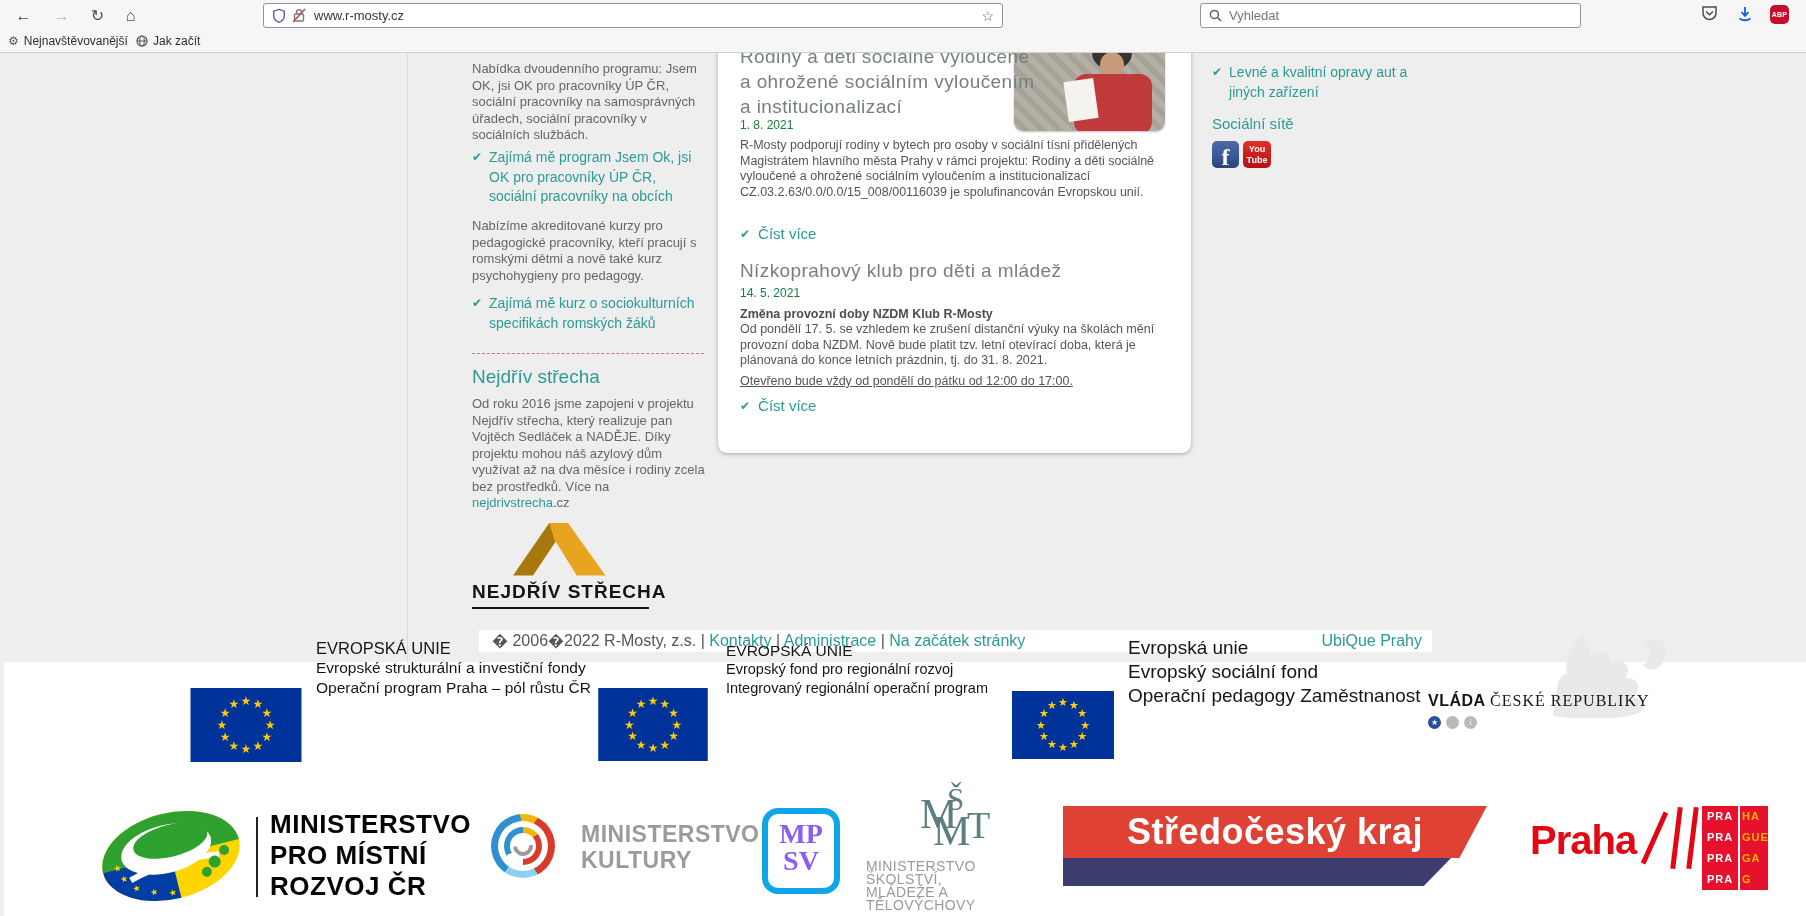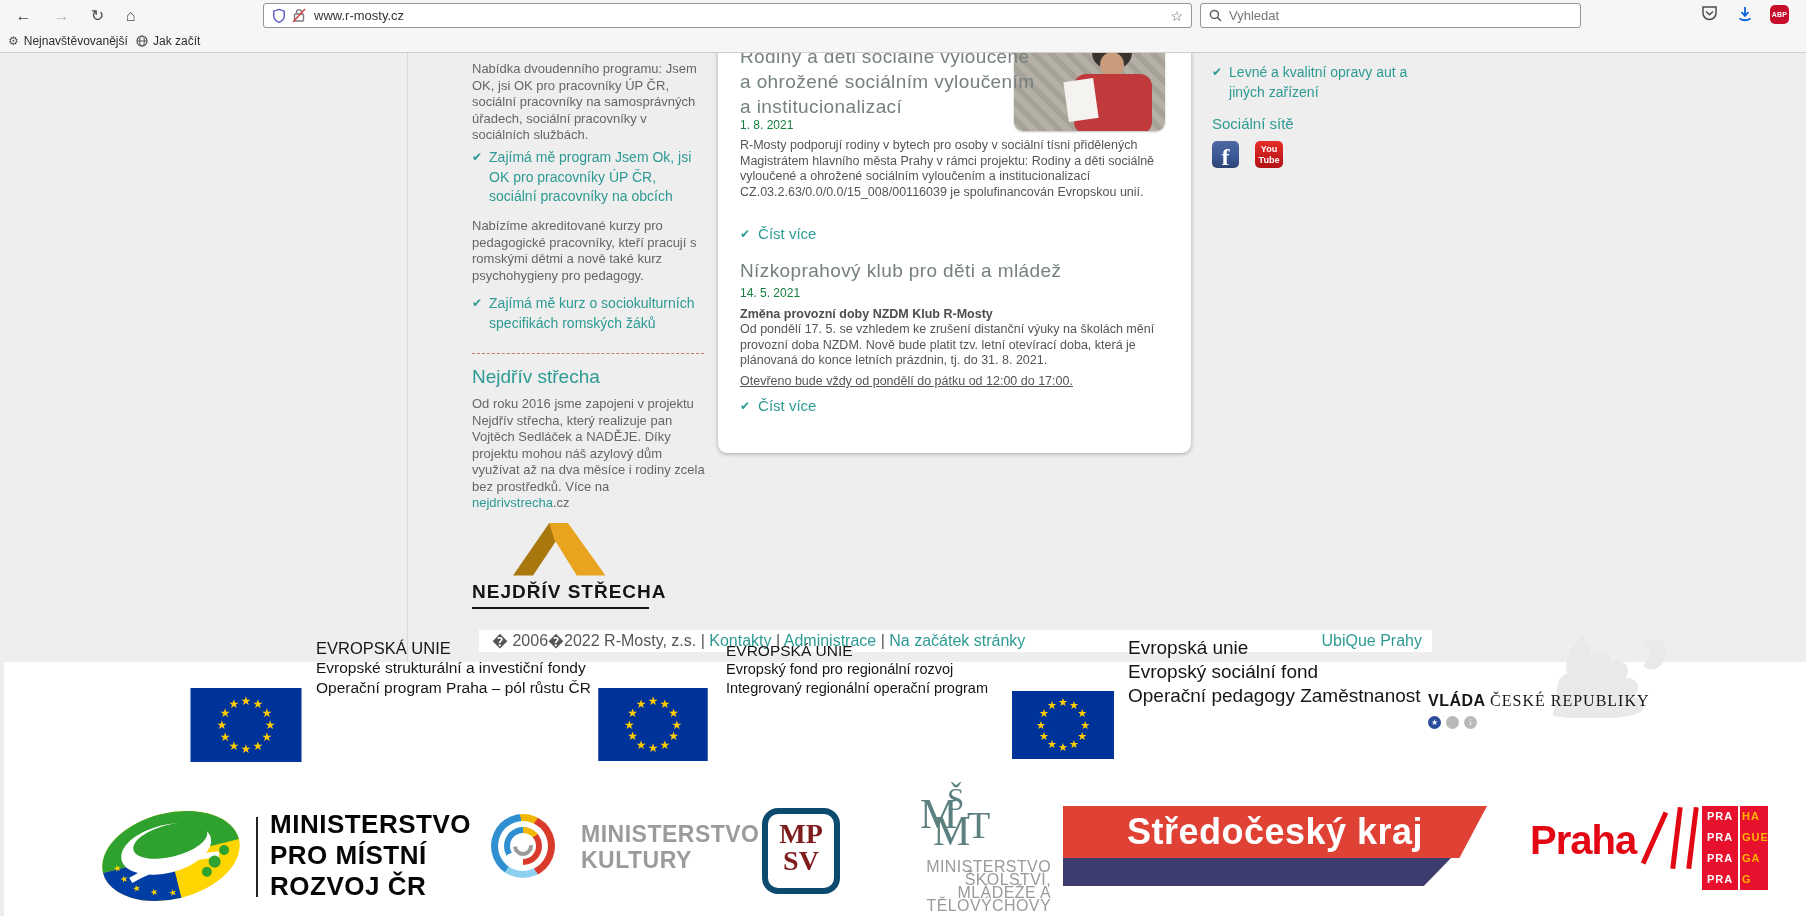--- a/index.html
+++ b/index.html
@@ -4,21 +4,21 @@
 <style>
   html,body{margin:0;padding:0;background:#ddd;}
   #screen{position:relative;width:1806px;height:916px;overflow:hidden;background:#eeeeee;
           font-family:"Liberation Sans",sans-serif;}
   
   #chrome{position:absolute;top:0;left:0;width:100%;height:52px;background:#f6f6f7;z-index:50;
           border-bottom:1px solid #cfcfd1;}
   .navbtn{position:absolute;top:2px;width:27px;height:27px;text-align:center;line-height:27px;
           font-size:16px;color:#4c4c50;border-radius:3px;}
   .navbtn.disabled{color:#b6b6b9;}
-  #urlbar{position:absolute;left:263px;top:3px;width:929px;height:25px;background:#fff;
+  #urlbar{position:absolute;left:263px;top:3px;width:740px;height:25px;background:#fff;
           border:1px solid #94949e;border-radius:3px;display:flex;align-items:center;
           padding:0 8px;box-sizing:border-box;}
   #urlbar .urltext{flex:1;font-size:13px;color:#35353a;}
   #urlbar .star{font-size:14px;color:#606065;}
   #searchbar{position:absolute;left:1200px;top:3px;width:381px;height:25px;background:#fff;
           border:1px solid #94949e;border-radius:3px;display:flex;align-items:center;
           padding:0 8px;box-sizing:border-box;}
   #searchbar .ph{font-size:13px;color:#767679;margin-left:7px;}
   .tool-ic{position:absolute;top:5px;}
   #abp{width:19px;height:19px;background:#c70d2c;border-radius:5px;color:#fff;font-size:7px;
@@ -66,21 +66,21 @@
   .more .chk{font-size:12px;line-height:20px;}
   .more .txt{font-size:15px;line-height:20px;}
   #a1-more{top:172px;} #a2-more{top:344px;}
   
   #aside-link{left:1208px;top:11px;width:210px;}
   #social-heading{position:absolute;left:1208px;top:63px;font-size:15px;color:#2d9a94;}
   #fb-icon{position:absolute;left:1208px;top:89px;width:27px;height:27px;border-radius:5px;
            background:linear-gradient(#4e69a2,#3b5998 55%,#2d4373);color:#fff;cursor:pointer;
            font-family:"Liberation Serif",serif;font-weight:bold;font-size:24px;text-align:center;line-height:32px;}
   #yt-icon{position:absolute;left:1239px;top:89px;width:28px;height:27px;border-radius:5px;
-           background:linear-gradient(#e52d27,#b31217);color:#fff;text-align:center;cursor:pointer;margin-left:12px;}
+           background:linear-gradient(#e52d27,#b31217);color:#fff;text-align:center;cursor:pointer;}
   #yt-icon .l1{font-size:9px;font-weight:bold;line-height:12px;margin-top:2px;}
   #yt-icon .l2{font-size:9px;font-weight:bold;line-height:10px;}
   
   #footerbar{position:absolute;left:475px;top:578px;width:953px;height:22px;background:#fff;
              font-size:16px;color:#555;line-height:22px;}
   #footerbar .inner{margin-left:13px;}
   #footerbar .credit{position:absolute;right:10px;top:0;color:#2d9a94;cursor:pointer;}
   #footerbar a,.flink{color:#2d9a94;text-decoration:none;cursor:pointer;}
   
   #white{position:absolute;left:0;top:610px;width:100%;height:254px;background:#fff;}
@@ -110,32 +110,32 @@
   .cul-ring{position:absolute;left:487px;top:762px;width:64px;height:64px;border-radius:50%;
     background:conic-gradient(from 215deg,#2f8fd0 0 140deg,#f2b705 140deg 172deg,#d93a2b 172deg 298deg,#8ed0f0 298deg 360deg);}
   .cul-ring .w1{position:absolute;left:7px;top:7px;width:50px;height:50px;border-radius:50%;background:#fff;}
   .cul-ring .r2{position:absolute;left:13px;top:13px;width:38px;height:38px;border-radius:50%;
     background:conic-gradient(from 240deg,#2f8fd0 0 120deg,#f2b705 120deg 170deg,#d93a2b 170deg 300deg,#fff 300deg 360deg);}
   .cul-ring .w2{position:absolute;left:19px;top:19px;width:26px;height:26px;border-radius:50%;background:#fff;}
   .cul-ring .g{position:absolute;left:22px;top:22px;width:20px;height:20px;border-radius:50%;
     border:4px solid transparent;border-right-color:#9b9b9b;border-bottom-color:#9b9b9b;box-sizing:border-box;transform:rotate(40deg);}
   #cul-text{position:absolute;left:577px;top:769px;font-size:23px;line-height:26px;font-weight:bold;color:#9b9b9b;letter-spacing:.5px;}
   #mpsv{position:absolute;left:758px;top:756px;width:66px;height:68px;background:#fff;
-        border:6px solid #0c4a6e;border-radius:16px;text-align:center;
+        border:6px solid #0ea5e9;border-radius:16px;text-align:center;
         font-family:"Liberation Serif",serif;font-weight:800;font-size:28px;line-height:27px;
-        color:#7f1d1d;padding-top:6px;box-sizing:content-box;}
+        color:#8b5cf6;padding-top:6px;box-sizing:content-box;}
   #msmt{position:absolute;left:916px;top:738px;width:80px;height:66px;color:#5c8080;
         font-family:"Liberation Serif",serif;}
   #msmt span{position:absolute;}
   #msmt .m1{left:0;top:0;font-size:42px;}
   #msmt .s{left:27px;top:-8px;font-size:31px;}
   #msmt .m2{left:13px;top:17px;font-size:42px;}
   #msmt .t{left:47px;top:13px;font-size:38px;}
-  #msmt-cap{position:absolute;left:862px;top:808px;width:185px;text-align:right;
-        font-size:16px;line-height:13px;color:#9a9a9a;letter-spacing:.4px;}
+  #msmt-cap{position:absolute;left:862px;top:808px;width:185px;text-align:left;
+        font-size:14px;line-height:13px;color:#9a9a9a;letter-spacing:.4px;}
   #kraj-red{position:absolute;left:1059px;top:754px;width:424px;height:52px;background:#e04135;
         clip-path:polygon(0 0,100% 0,93.5% 100%,0 100%);color:#fff;
         font-size:36px;font-weight:bold;text-align:center;line-height:52px;letter-spacing:.5px;}
   #kraj-navy{position:absolute;left:1059px;top:806px;width:388px;height:28px;background:#3c3c6e;
         clip-path:polygon(0 0,100% 0,93% 100%,0 100%);}
   #praha-label{position:absolute;left:1526px;top:766px;font-size:40px;font-weight:bold;color:#e30613;letter-spacing:-1px;}
   .slash{position:absolute;background:#e30613;width:5px;}
   #sl1{left:1648px;top:758px;height:56px;transform:rotate(24deg);}
   #sl2{left:1670px;top:755px;height:62px;transform:rotate(7deg);}
   #sl3{left:1686px;top:755px;height:62px;transform:rotate(7deg);}

